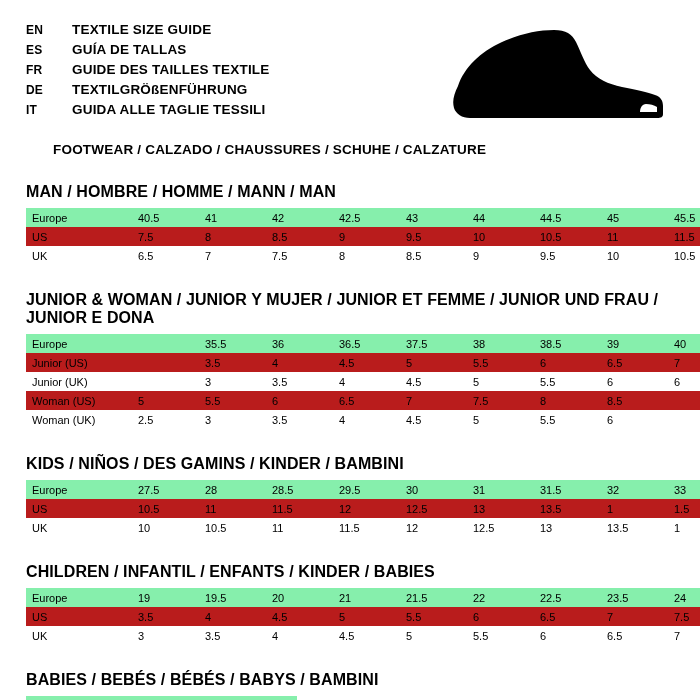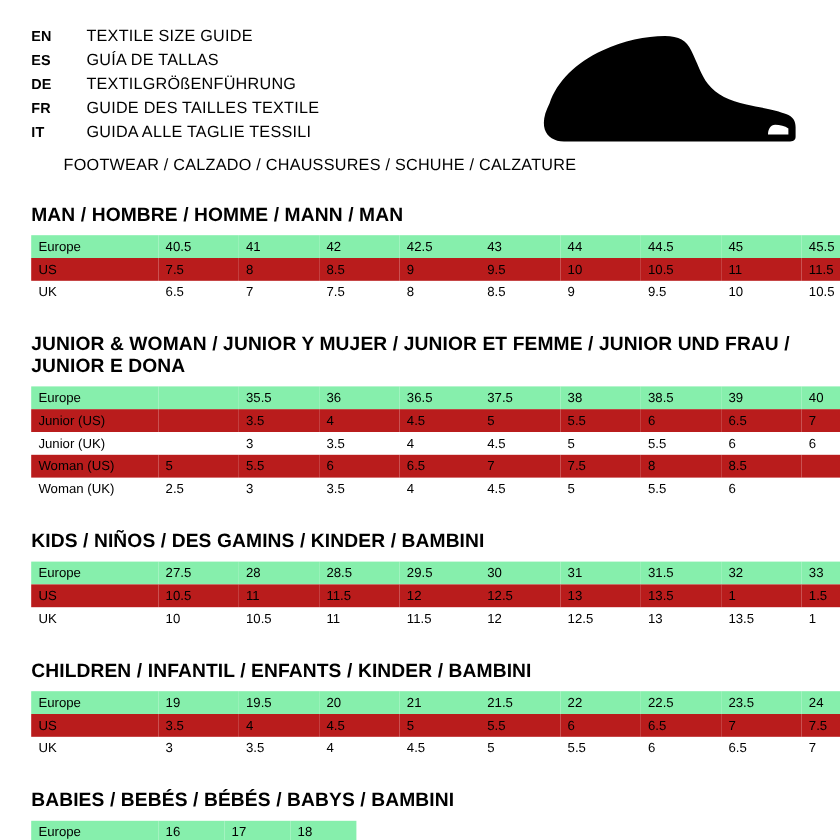--- a/index.html
+++ b/index.html
@@ -35,27 +35,27 @@
     height: 20px;
   }
   .lang-code {
     width: 46px;
     font-size: 12px;
     font-weight: bold;
     letter-spacing: 0.2px;
   }
   .lang-title {
     font-size: 13.5px;
-    font-weight: normal;
+    font-weight: bold;
     letter-spacing: 0.2px;
   }
   .category-line {
-    margin-top: 8px;
+    margin-top: 20px;
     font-size: 13.5px;
-    font-weight: normal;
+    font-weight: bold;
     letter-spacing: 0.2px;
     padding-left: 27px;
   }
   .shoe-icon {
     position: absolute;
     top: 6px;
     right: 8px;
     width: 216px;
     height: 92px;
   }
@@ -120,26 +120,26 @@
     <div class="lang-rows">
       <div class="lang-row">
         <div class="lang-code">EN</div>
         <div class="lang-title">TEXTILE SIZE GUIDE</div>
       </div>
       <div class="lang-row">
         <div class="lang-code">ES</div>
         <div class="lang-title">GUÍA DE TALLAS</div>
       </div>
       <div class="lang-row">
+        <div class="lang-code">FR</div>
+        <div class="lang-title">GUIDE DES TAILLES TEXTILE</div>
+      </div>
+      <div class="lang-row">
         <div class="lang-code">DE</div>
         <div class="lang-title">TEXTILGRÖßENFÜHRUNG</div>
-      </div>
-      <div class="lang-row">
-        <div class="lang-code">FR</div>
-        <div class="lang-title">GUIDE DES TAILLES TEXTILE</div>
       </div>
       <div class="lang-row">
         <div class="lang-code">IT</div>
         <div class="lang-title">GUIDA ALLE TAGLIE TESSILI</div>
       </div>
     </div>
     <div class="category-line">FOOTWEAR / CALZADO / CHAUSSURES / SCHUHE / CALZATURE</div>
 
     <svg class="shoe-icon" viewBox="0 0 216 92" aria-hidden="true">
       <path fill="#000000" d="M8 58 C14 40 30 24 52 14 C70 6 88 2 104 2 C116 2 122 6 126 14 C131 24 134 34 140 42 C147 51 158 56 172 59 C186 62 198 64 205 67 C211 69 213 73 213 78 L213 86 C213 89 211 90 207 90 L20 90 C12 90 6 86 4 80 C2 73 4 66 8 58 Z"></path>
@@ -303,21 +303,21 @@
         <td>13</td>
         <td>13.5</td>
         <td>1</td>
 
       </tr>
     </tbody>
       </table>
   </div>
 
   <div class="section">
-    <div class="section-title">CHILDREN / INFANTIL / ENFANTS / KINDER / BAMBINI</div>
+    <div class="section-title">CHILDREN / INFANTIL / ENFANTS / KINDER / BABIES</div>
     <table class="size-table tbl-children">
       <tbody>
           <tr class="head-row">
         <td class="label-cell">Europe</td>
         <td>19</td>
         <td>19.5</td>
         <td>20</td>
         <td>21</td>
         <td>21.5</td>
         <td>22</td>

